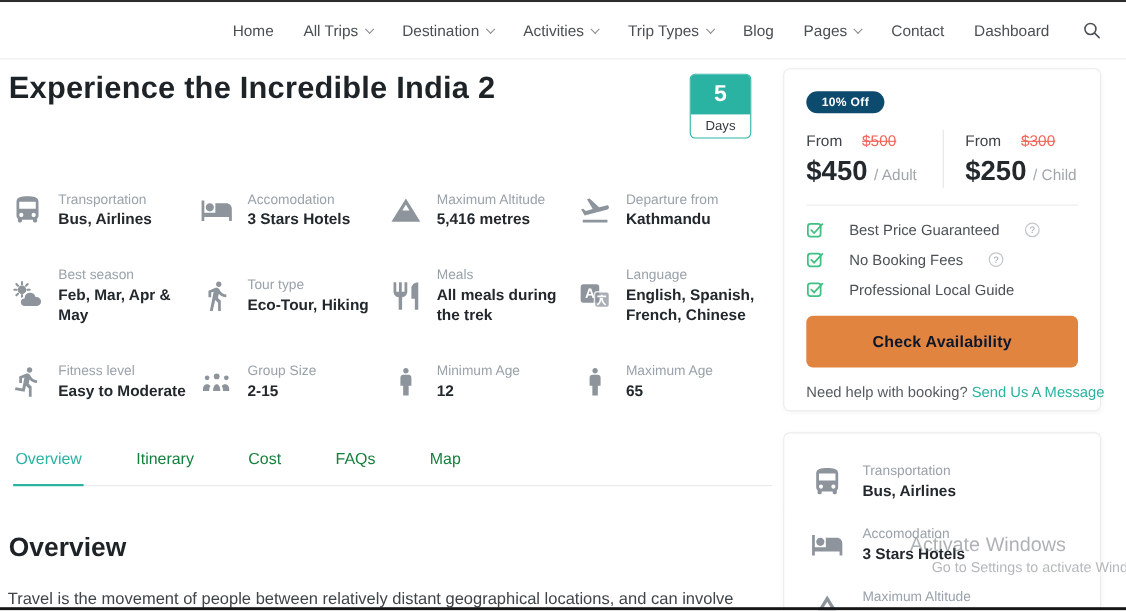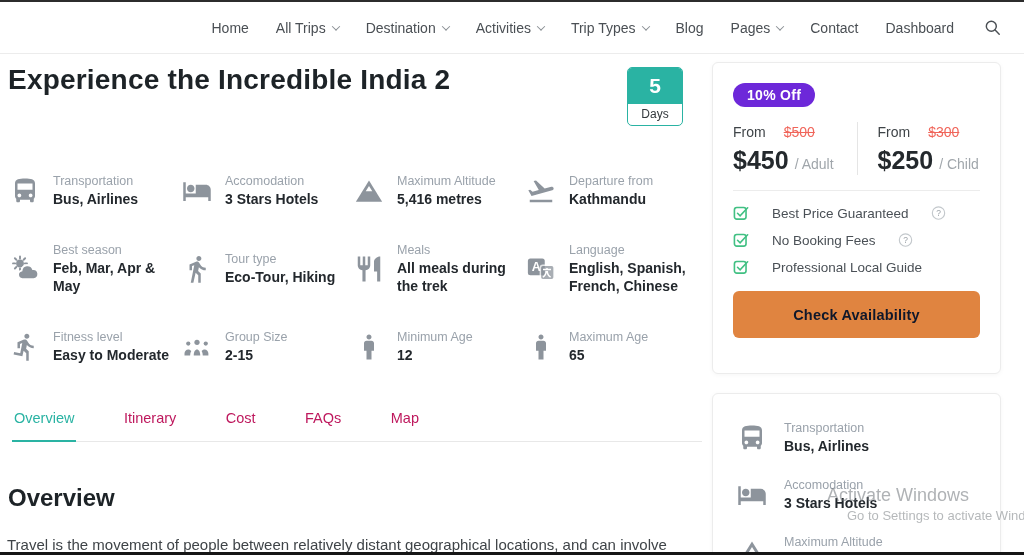--- a/index.html
+++ b/index.html
@@ -32,33 +32,33 @@
   .features { position: absolute; left: 10px; top: 166px; width: 692px; display: grid;
     grid-template-columns: 172px 172px 172px 172px; row-gap: 27px; }
   .feat { display: flex; align-items: center; gap: 13px; min-height: 50px; }
   .feat .ficon { flex: 0 0 30px; width: 30px; height: 30px; color: #8d949c; }
   .feat .ftext { width: 126px; }
   .feat .flabel { font-size: 12.5px; color: #9aa2ab; margin-bottom: 2px; }
   .feat .fvalue { font-size: 14px; font-weight: bold; color: #23282d; line-height: 1.3; }
 
   
   .tabs { position: absolute; left: 12px; top: 406px; width: 690px; border-bottom: 1px solid #e8e8e8; }
-  .tab { display: inline-block; font-size: 14.5px; color: #be185d; padding: 4px 2px 14px;
+  .tab { display: inline-block; font-size: 14.5px; color: #15803d; padding: 4px 2px 14px;
     margin-right: 41px; cursor: pointer; }
   .tab.active { color: #2ab3a3; border-bottom: 2px solid #2ab3a3; margin-bottom: -1px; }
 
   
   .overview-heading { position: absolute; left: 8px; top: 484px; font-size: 24px; font-weight: bold; color: #1d2327; }
   .overview-body { position: absolute; left: 7px; top: 534px; width: 696px; font-size: 15px; color: #3f4448; line-height: 1.5; }
 
   
   .card { position: absolute; left: 712px; width: 289px; background: #fff; border: 1px solid #ececec;
     border-radius: 6px; box-shadow: 0 1px 5px rgba(0,0,0,0.04); }
   .card.booking { top: 62px; height: 312px; padding: 20px 20px 16px; }
-  .discount-badge { display: inline-block; background: #6d28d9; color: #fff; font-size: 14px;
+  .discount-badge { display: inline-block; background: #0c4a6e; color: #fff; font-size: 11px;
     font-weight: bold; padding: 4px 14px; border-radius: 12px; letter-spacing: 0.3px; }
   .price-row { display: flex; margin-top: 15px; }
   .price-col { width: 50%; padding-top: 2px; }
   .price-col + .price-col { border-left: 1px solid #e5e5e5; padding-left: 20px; }
   .from-line { font-size: 14px; color: #3f4448; margin-bottom: 6px; }
   .from-line .orig { color: #f0655a; text-decoration: line-through; margin-left: 18px; }
   .price-line { display: flex; align-items: baseline; gap: 6px; }
   .price-line .amount { font-size: 25px; font-weight: bold; color: #24292d; }
   .price-line .per { font-size: 14px; color: #a0a6ab; }
   .card-divider { border: none; border-top: 1px solid #ececec; margin: 15px 0 13px; }
@@ -355,20 +355,24 @@
           <use href="#i-help"></use>
         </svg>
     </div>
     <div class="benefit">
       <svg width="17" height="18" viewBox="0 0 18 18">
           <use href="#i-check"></use>
         </svg>
       <span class="blabel">Professional Local Guide</span>
     </div>
     <button class="cta-button">Check Availability</button>
+    <div class="help-line">
+      <span>Need help with booking?</span>
+      <a>Send Us A Message</a>
+    </div>
   </div>
 
   <div class="card facts">
     <div class="fact">
       <svg class="ficon" viewBox="0 0 24 24">
           <use href="#i-bus"></use>
         </svg>
       <div>
           <div class="flabel">Transportation</div>
           <div class="fvalue">Bus, Airlines</div>

